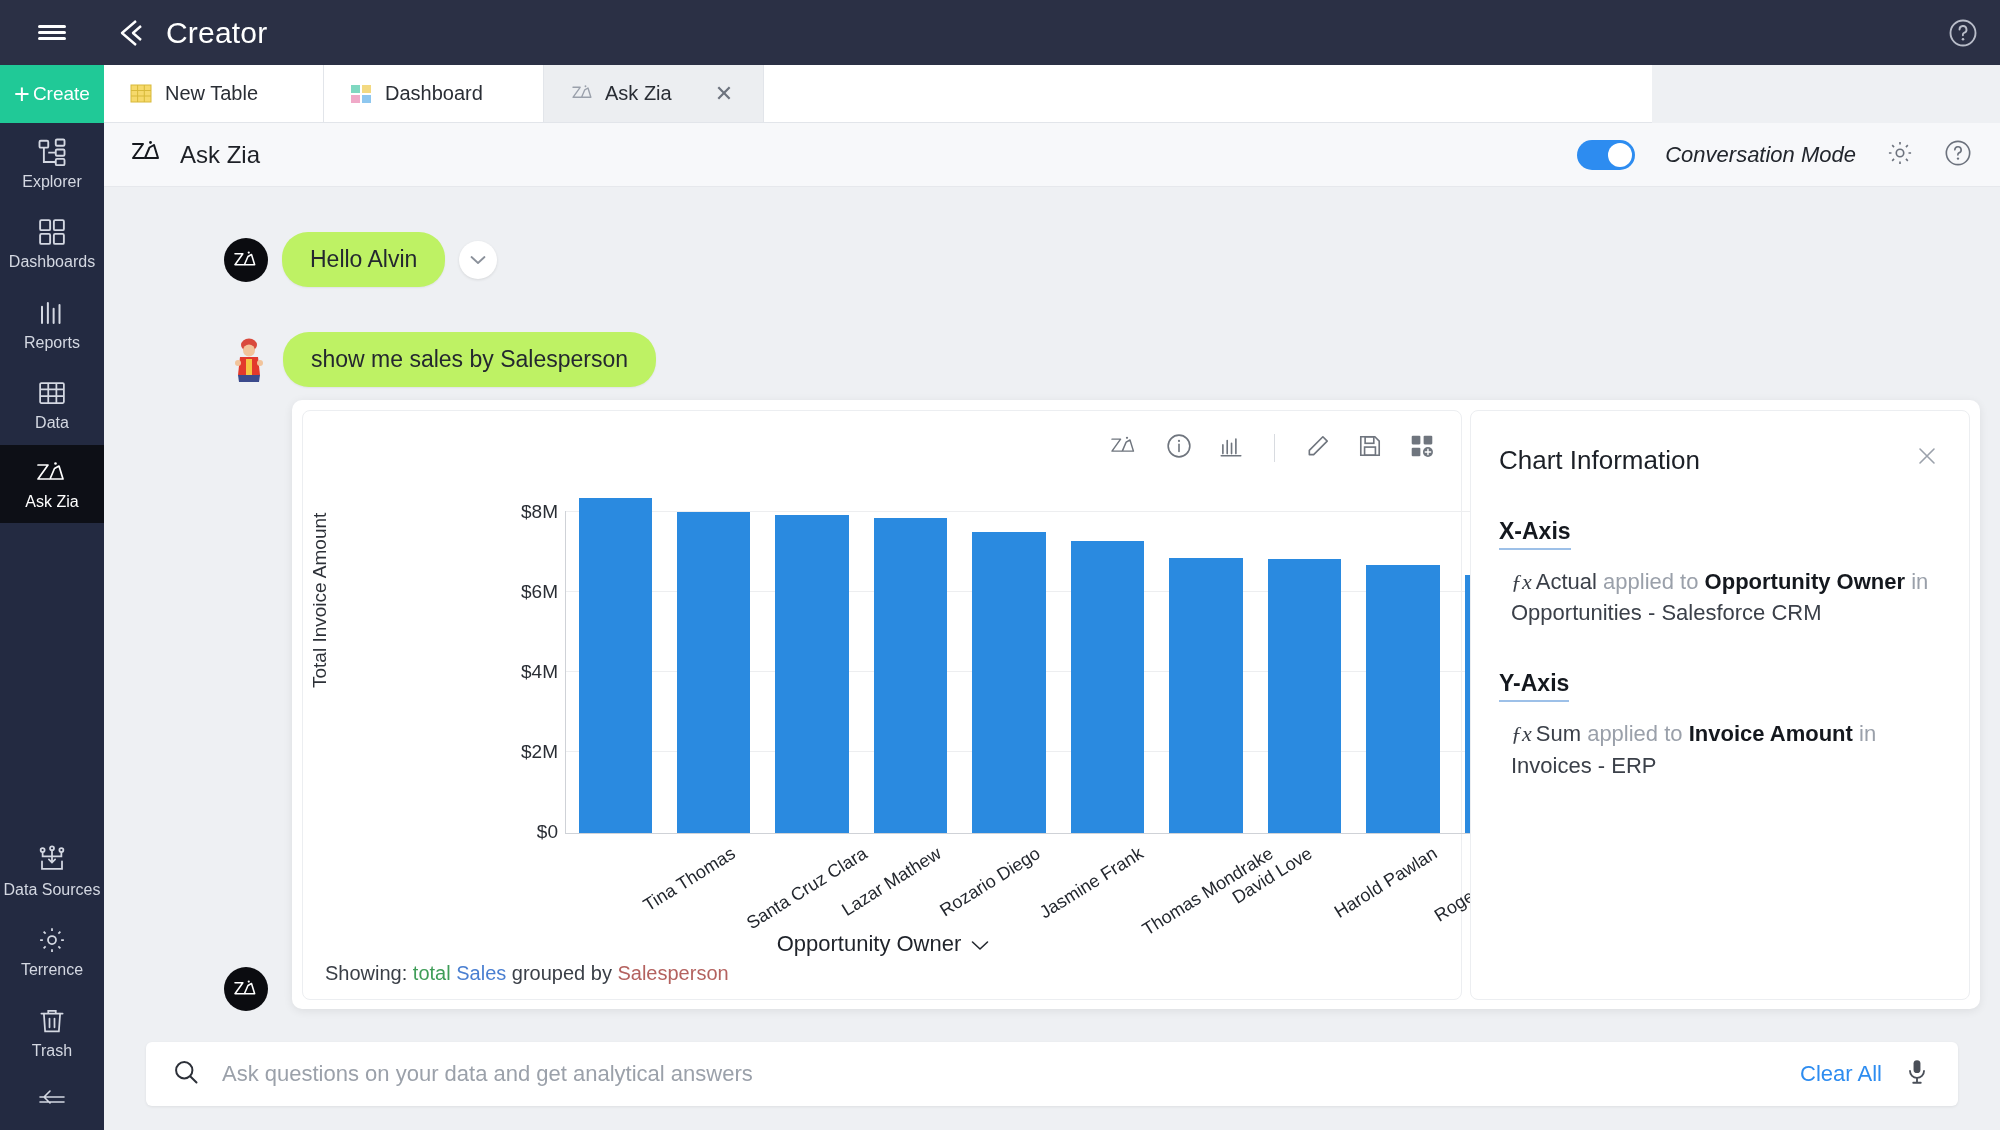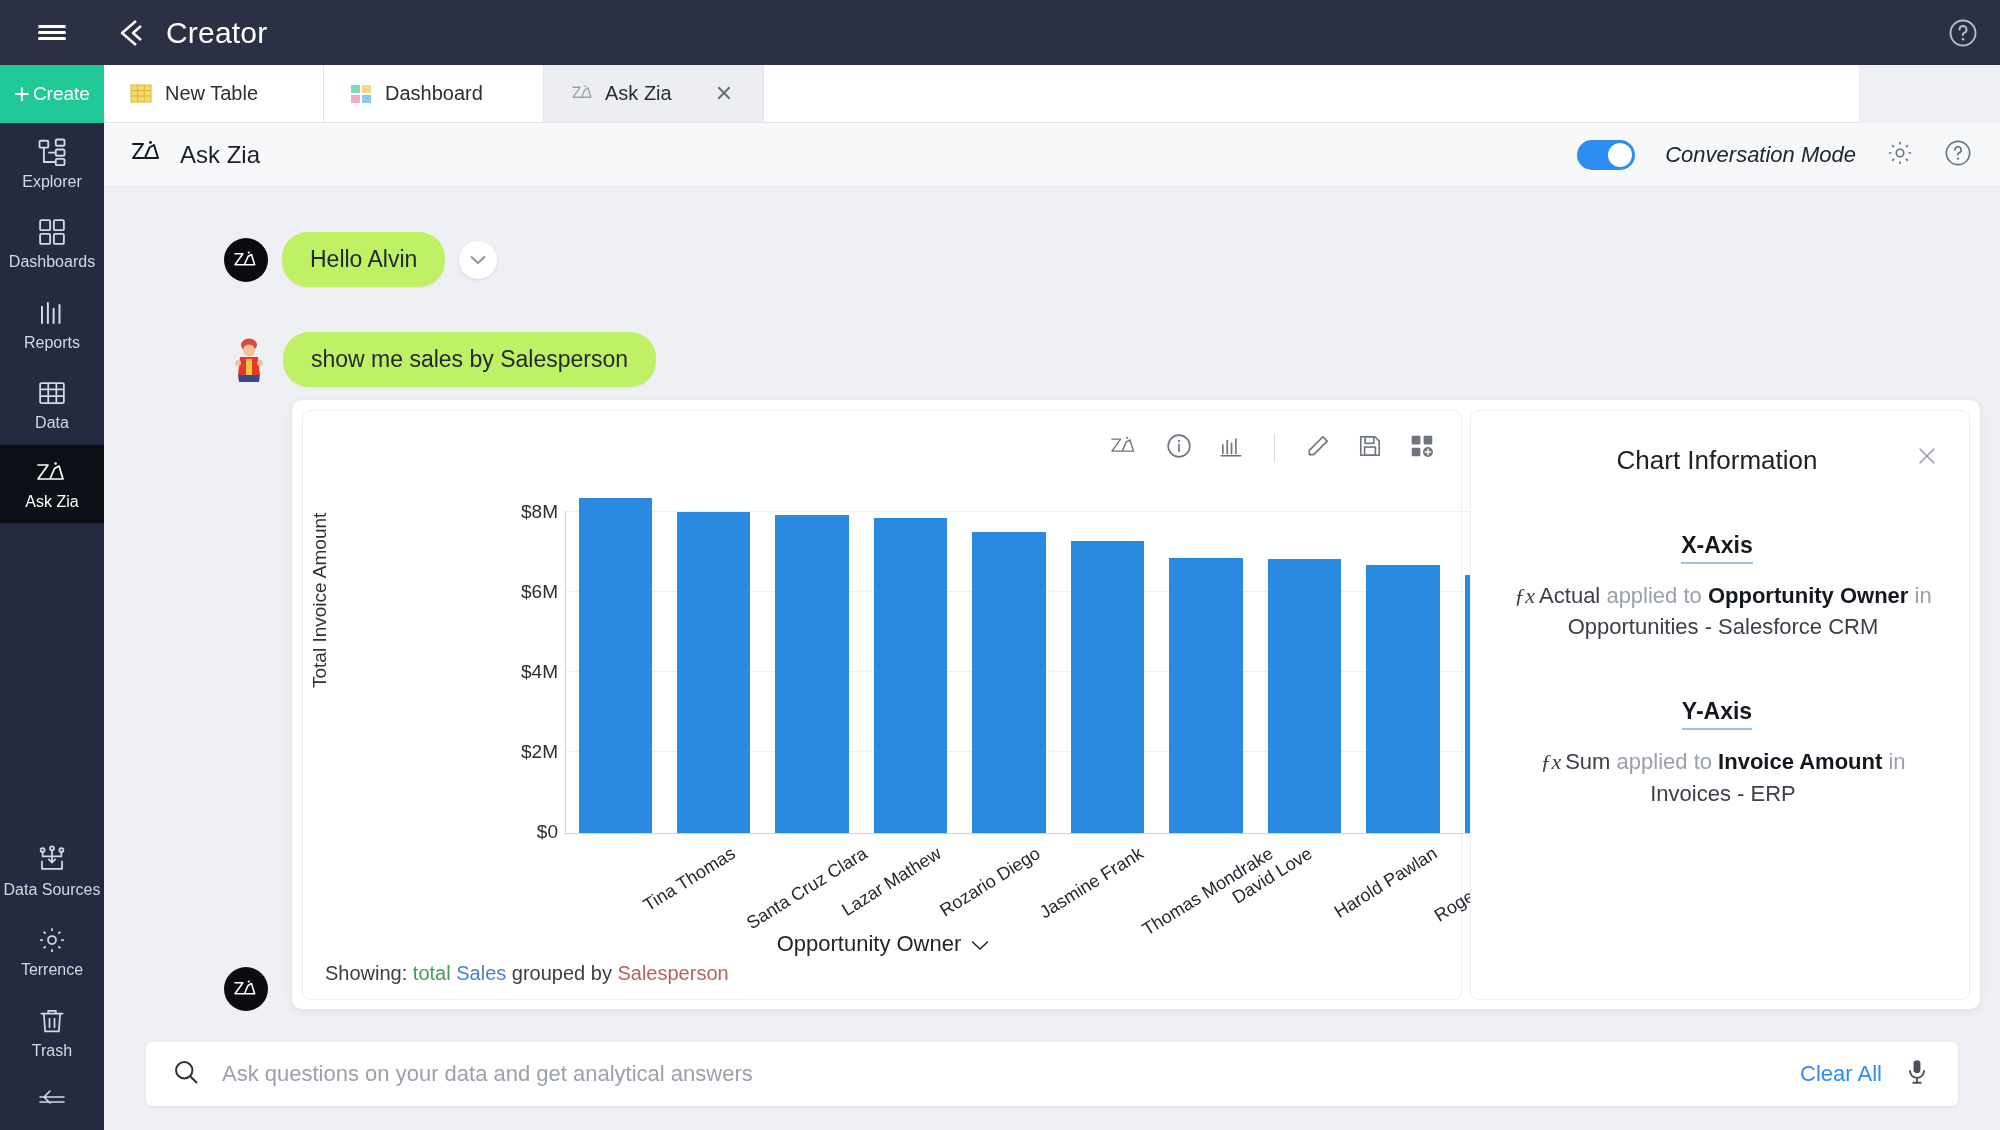--- a/index.html
+++ b/index.html
@@ -45,21 +45,21 @@
     color: #d4d8e2; font-size: 16px; cursor: pointer; text-align: center;
     line-height: 1.15;
   }
   .rail-item.active { background: #0d0f16; color: #fff; }
   .rail-item svg { display: block; }
   .rail-bottom { position: absolute; bottom: 0; left: 0; width: 104px; }
   .rail-collapse { display:flex; align-items:center; justify-content:center; padding: 14px 0 22px; cursor:pointer;}
 
   
   .tabstrip {
-    position: absolute; top: 65px; left: 104px; width: 1755px; height: 58px;
+    position: absolute; top: 65px; left: 104px; width: 1548px; height: 58px;
     background: #fff; display: flex; align-items: stretch;
     border-bottom: 1px solid #e2e5ea;
   }
   .tab {
     display: flex; align-items: center; gap: 13px; padding: 0 26px;
     border-right: 1px solid #e2e5ea; font-size: 20px; color: #2a2e35;
     cursor: pointer; min-width: 220px; position: relative;
   }
   .tab.active { background: #eceef1; }
   .tab-close { margin-left: 30px; font-size: 22px; color: #6d737e; cursor: pointer; line-height: 1;}
@@ -145,26 +145,26 @@
     position: absolute; left: 22px; bottom: 14px; font-size: 20px; color: #3a3f47;
   }
   .showing .g { color: #3f9d58; }
   .showing .b { color: #4a7fd1; }
   .showing .r { color: #b4625f; }
 
   
   .info-pane {
     margin: 10px 10px 0 8px; width: 500px; height: 590px;
     background: #fff; border: 1px solid #eceef1; border-radius: 8px;
-    padding: 34px 34px 0 28px; position: relative; text-align: center;
+    padding: 34px 34px 0 28px; position: relative;
   }
   .info-title { font-size: 26px; color: #1c2027; }
   .info-close { position: absolute; right: 30px; top: 33px; cursor: pointer; }
   .axis-head {
-    font-size: 23px; color: #14181e; font-weight: bold; margin-top: 56px;
+    font-size: 23px; color: #14181e; font-weight: bold; margin-top: 42px;
     display: inline-block; border-bottom: 2px solid #9dc0e8; padding-bottom: 3px;
   }
   .axis-body { font-size: 22px; color: #3b4049; line-height: 1.42; margin-top: 16px; padding-left: 12px; }
   .fx { font-style: italic; font-family: "Liberation Serif", serif; color: #3b4049; padding-right: 4px;}
   .muted { color: #9aa0aa; }
   .strong { color: #14181e; font-weight: bold; }
 
   .zia-peek {
     position: absolute; left: 120px; top: 780px; width: 44px; height: 44px;
     border-radius: 50%; background: #0b0c10; display:flex; align-items:center; justify-content:center;

